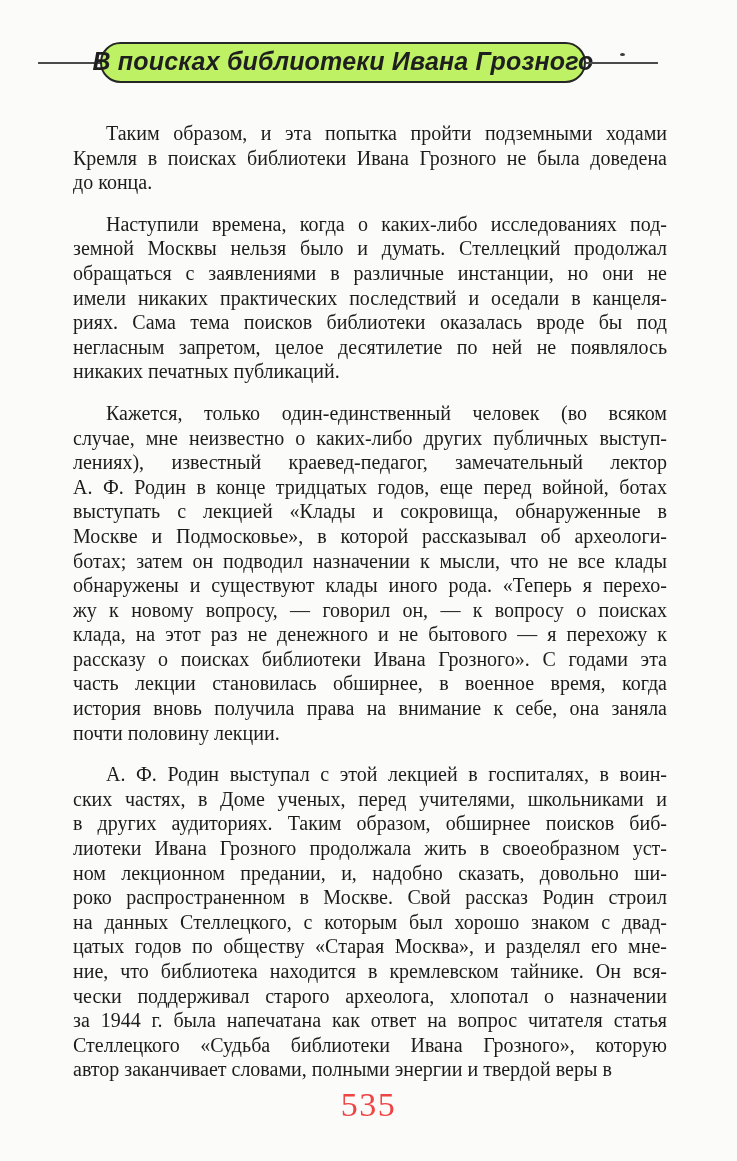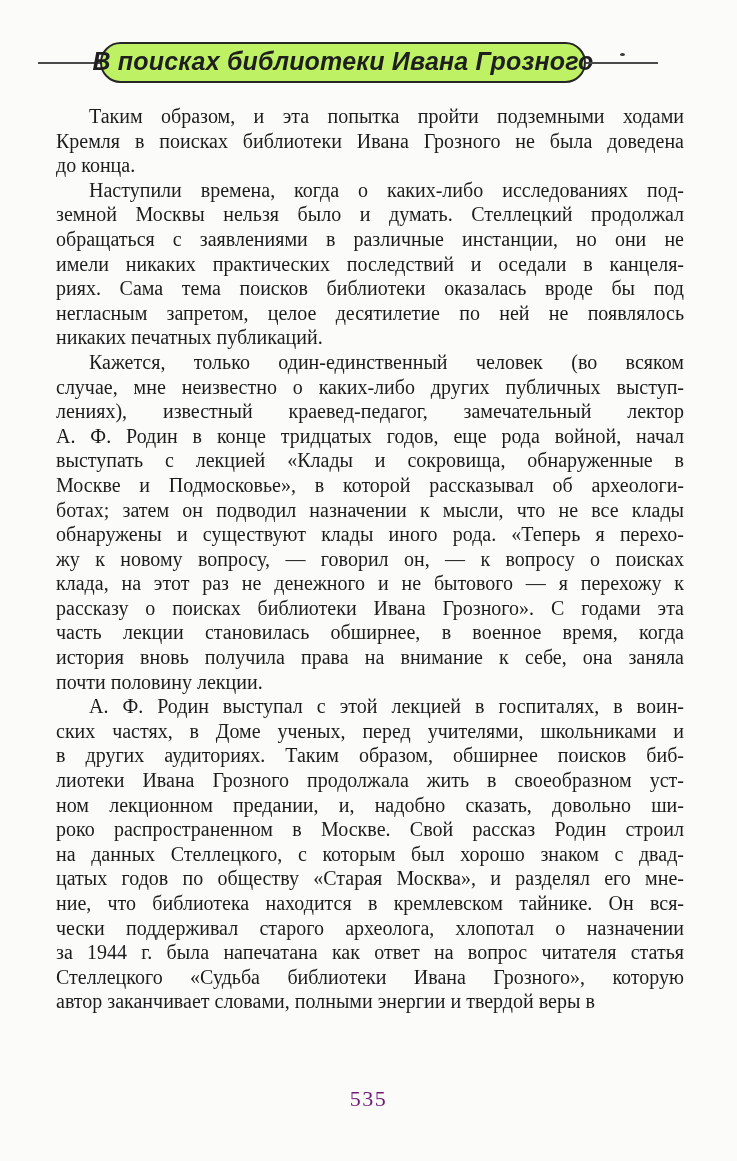--- a/index.html
+++ b/index.html
@@ -54,40 +54,40 @@
 
   
   .body-text {
     position: absolute;
     left: 56px; top: 104px;
     width: 628px;
     font-size: 20px;
     line-height: 24.6px;
     color: #1c1c1c;
   }
-  .para { margin: 0; }
+  .para { margin: 17px; }
   .tl {
     text-align: justify;
     text-align-last: justify;
     white-space: normal;
     overflow: hidden;
     height: 24.6px;
   }
   .tl.ind  { text-indent: 33px; }
   .tl.last { text-align-last: left; }
 
   
   .folio {
     position: absolute;
     left: 0; right: 0;
     top: 1086px;
     text-align: center;
-    font-size: 22px;
+    font-size: 34px;
     letter-spacing: 1.5px;
-    color: #701a75;
+    color: #ef4444;
   }
 </style>
 </head>
 <body>
 
 <div class="page">
 
   <div class="hdr-rule left"></div>
   <div class="hdr-stadium">
     <span class="hdr-title">В поисках библиотеки Ивана Грозного</span>
@@ -107,21 +107,21 @@
         <div class="tl">обращаться с заявлениями в различные инстанции, но они не</div>
         <div class="tl">имели никаких практических последствий и оседали в канцеля-</div>
         <div class="tl">риях. Сама тема поисков библиотеки оказалась вроде бы под</div>
         <div class="tl">негласным запретом, целое десятилетие по ней не появлялось</div>
         <div class="tl last">никаких печатных публикаций.</div>
       </div>
       <div class="para">
         <div class="tl ind">Кажется, только один-единственный человек (во всяком</div>
         <div class="tl">случае, мне неизвестно о каких-либо других публичных выступ-</div>
         <div class="tl">лениях), известный краевед-педагог, замечательный лектор</div>
-        <div class="tl">А. Ф. Родин в конце тридцатых годов, еще рода войной, начал</div>
+        <div class="tl">А. Ф. Родин в конце тридцатых годов, еще перед войной, ботах</div>
         <div class="tl">выступать с лекцией «Клады и сокровища, обнаруженные в</div>
         <div class="tl">Москве и Подмосковье», в которой рассказывал об археологи-</div>
         <div class="tl">ботах; затем он подводил назначении к мысли, что не все клады</div>
         <div class="tl">обнаружены и существуют клады иного рода. «Теперь я перехо-</div>
         <div class="tl">жу к новому вопросу, — говорил он, — к вопросу о поисках</div>
         <div class="tl">клада, на этот раз не денежного и не бытового — я перехожу к</div>
         <div class="tl">рассказу о поисках библиотеки Ивана Грозного». С годами эта</div>
         <div class="tl">часть лекции становилась обширнее, в военное время, когда</div>
         <div class="tl">история вновь получила права на внимание к себе, она заняла</div>
         <div class="tl last">почти половину лекции.</div>

